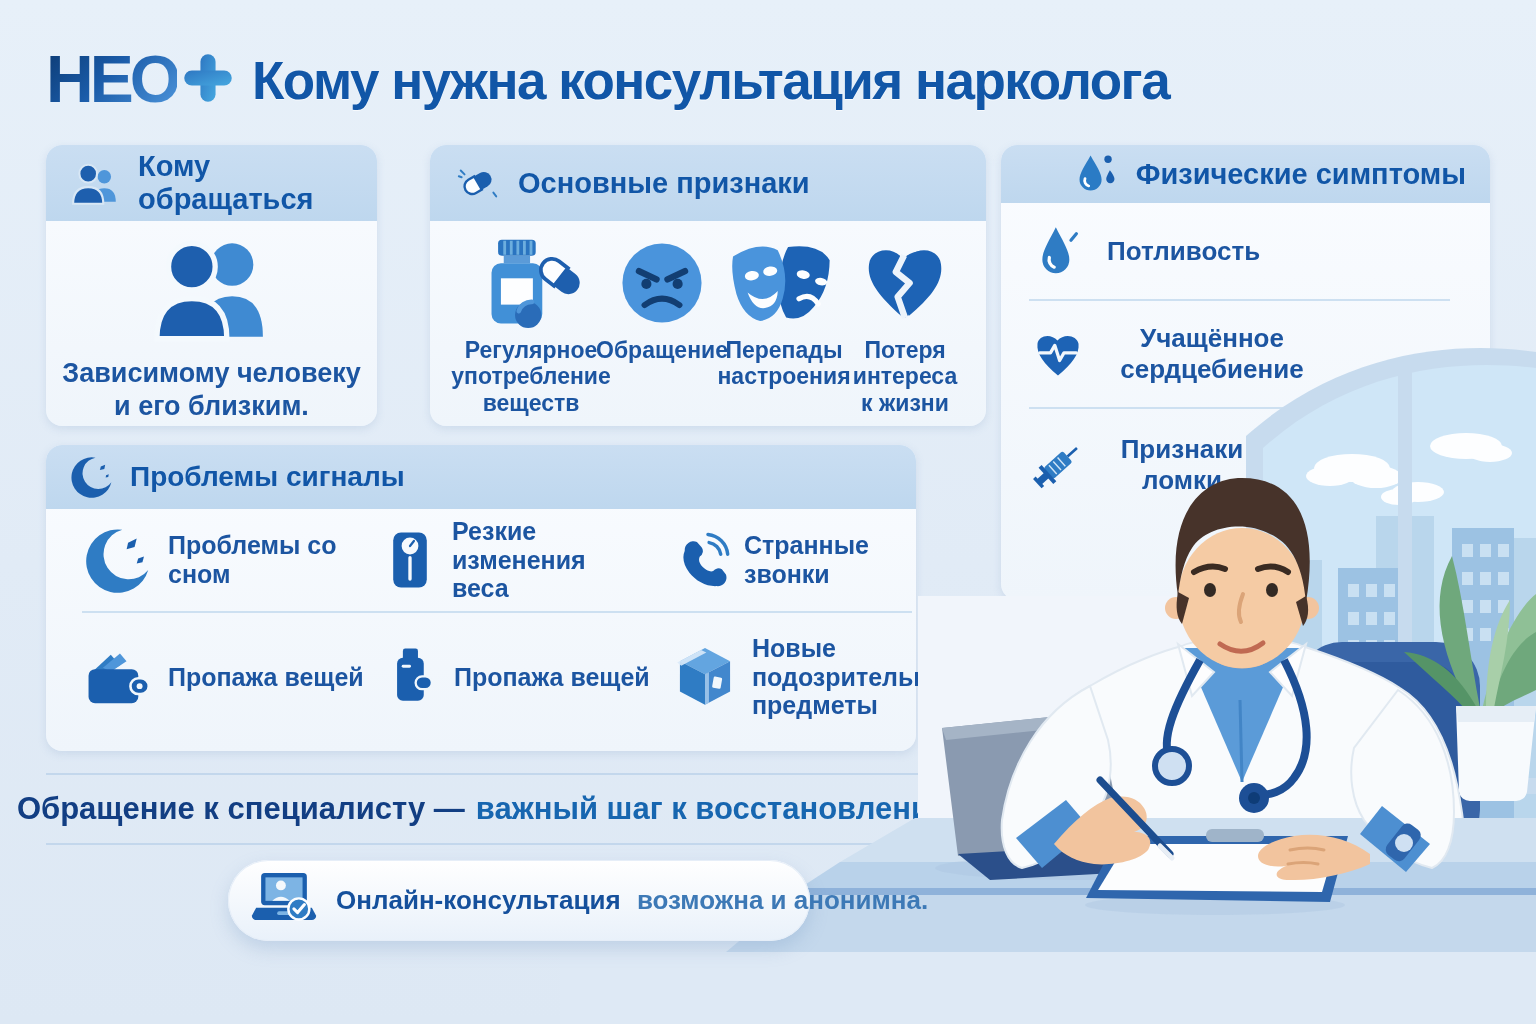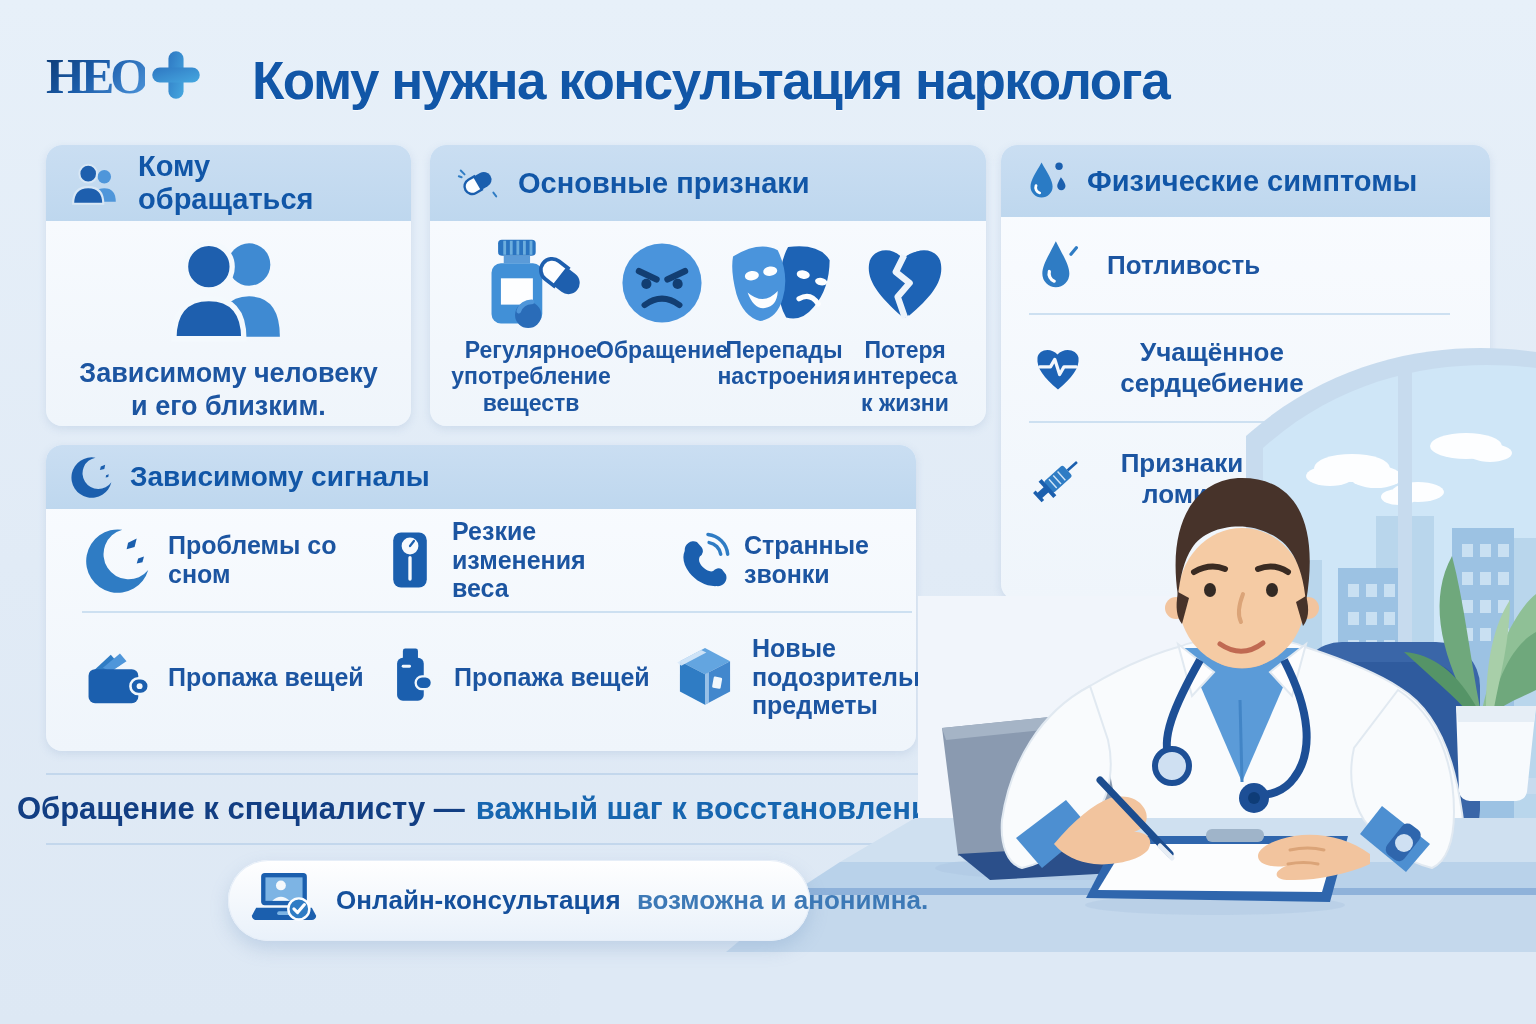--- a/index.html
+++ b/index.html
@@ -1,45 +1,45 @@
 <!DOCTYPE html>
 <html><head>
 <meta charset="utf-8">
 <style>
   html,body{margin:0;padding:0;}
   body{width:1536px;height:1024px;overflow:hidden;font-family:"Liberation Sans",sans-serif;}
   .page{position:relative;width:1536px;height:1024px;background:linear-gradient(180deg,#e7f0f9 0%,#e1ebf6 55%,#dde8f4 100%);overflow:hidden;}
 
   
   .logo{position:absolute;left:46px;top:46px;display:flex;align-items:center;gap:4px;}
-  .logo-text{font-size:50px;font-weight:800;letter-spacing:-4px;line-height:1;
+  .logo-text{font-size:66px;font-weight:800;letter-spacing:-4px;line-height:1;
     background:linear-gradient(135deg,#0c3a72 0%,#1a5ba8 45%,#4f97dd 100%);
-    -webkit-background-clip:text;background-clip:text;-webkit-text-fill-color:transparent;color:transparent;font-family:Liberation Serif, serif;}
+    -webkit-background-clip:text;background-clip:text;-webkit-text-fill-color:transparent;color:transparent;}
   .logo-plus{margin-top:2px}
   .page-title{position:absolute;left:252px;top:50px;font-size:53px;font-weight:700;color:#1156a7;letter-spacing:-1.5px;white-space:nowrap;text-shadow:0 1px 0 rgba(255,255,255,.7);}
 
   
   .card{position:absolute;background:linear-gradient(180deg,#fafcff 0%,#eff5fb 100%);border-radius:16px;box-shadow:0 3px 8px rgba(110,145,190,.18);}
   .card-header{display:flex;align-items:center;gap:16px;padding:0 24px;background:linear-gradient(180deg,#cadef2 0%,#bed7ee 100%);border-radius:16px 16px 0 0;color:#1156a7;font-weight:700;}
   .hicon{flex:0 0 auto;display:flex;}
 
-  .card-who{left:46px;top:145px;width:365px;height:281px;}
+  .card-who{left:46px;top:145px;width:331px;height:281px;}
   .card-who .card-header{height:76px;font-size:29px;}
   .who-body{display:flex;flex-direction:column;align-items:center;padding-top:16px;}
   .who-text{margin-top:10px;font-size:27px;font-weight:700;color:#1c55a1;text-align:center;line-height:1.22;width:300px;}
 
   .card-signs{left:430px;top:145px;width:556px;height:281px;}
   .card-signs .card-header{height:76px;font-size:29px;}
   .signs-body{display:flex;justify-content:space-between;padding:14px 26px 0 26px;}
   .sign-item{display:flex;flex-direction:column;align-items:center;}
   .sign-icon{height:96px;display:flex;align-items:center;justify-content:center;}
   .sign-label{margin-top:6px;font-size:23px;font-weight:700;color:#1c55a1;text-align:center;line-height:1.15;}
 
   .card-symptoms{left:1001px;top:145px;width:489px;height:455px;}
-  .card-symptoms .card-header{height:72px;font-size:29px;}
+  .card-symptoms .card-header{height:58px;font-size:29px;justify-content:flex-end;}
   .symptom-row{display:flex;align-items:center;gap:20px;margin:0 40px 0 28px;border-bottom:2px solid #cde0f1;}
   .symptom-row:last-child{border-bottom:none;}
   .symptom-icon{flex:0 0 58px;display:flex;justify-content:center;}
   .symptom-label{font-size:26px;font-weight:700;color:#1c55a1;line-height:1.18;text-align:center;}
 
   .card-alerts{left:46px;top:445px;width:870px;height:306px;}
   .card-alerts .card-header{height:64px;font-size:28px;}
   .alerts-body{display:grid;grid-template-columns:300px 290px 240px;padding:0 36px;}
   .alert-cell{display:flex;align-items:center;gap:14px;}
   .alert-cell.r1{height:102px;border-bottom:2px solid #cde0f1;}
@@ -234,21 +234,21 @@
 
   <div class="card card-alerts">
     <div class="card-header">
       <span class="hicon">
         <svg width="44" height="44" viewBox="0 0 100 100">
           <path d="M58,6 A46,46 0 1 0 94,62 A36,36 0 1 1 58,6 Z" fill="#1b5fae"></path>
           <path d="M70,26 l10,-4 -2,10 -10,2 z" fill="#1b5fae"></path>
           <path d="M82,46 l6,-2 -1,6 -6,1 z" fill="#1b5fae"></path>
         </svg>
       </span>
-      <span>Зависимому сигналы</span>
+      <span>Проблемы сигналы</span>
     </div>
     <div class="alerts-body">
       <div class="alert-cell r1">
         <span class="alert-icon">
           <svg width="72" height="72" viewBox="0 0 100 100">
             <path d="M56,8 A44,44 0 1 0 92,64 A35,35 0 1 1 56,8 Z" fill="#2f7cc4"></path>
             <path d="M64,26 l12,-6 -3,12 -11,3 z" fill="#1b5fae"></path>
             <path d="M78,48 l8,-3 -2,8 -8,2 z" fill="#1b5fae"></path>
           </svg>
         </span>

